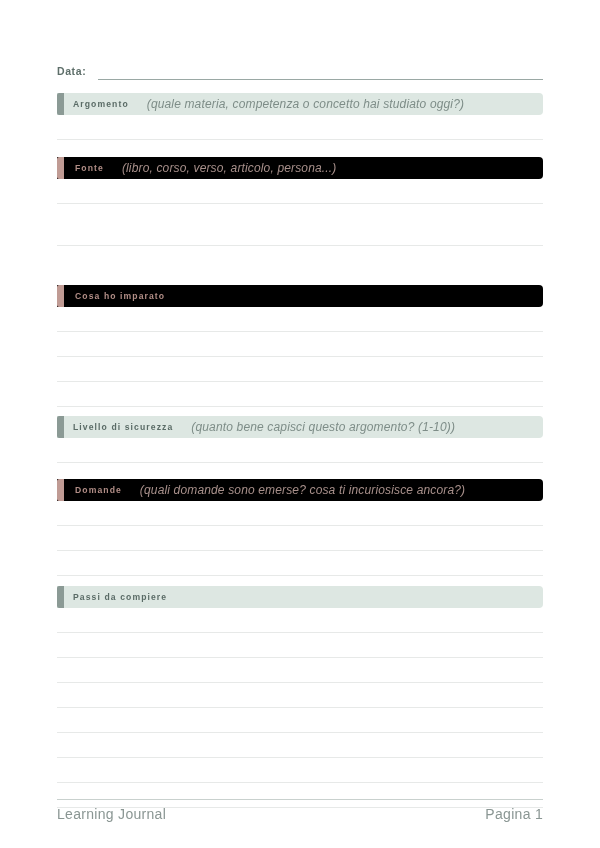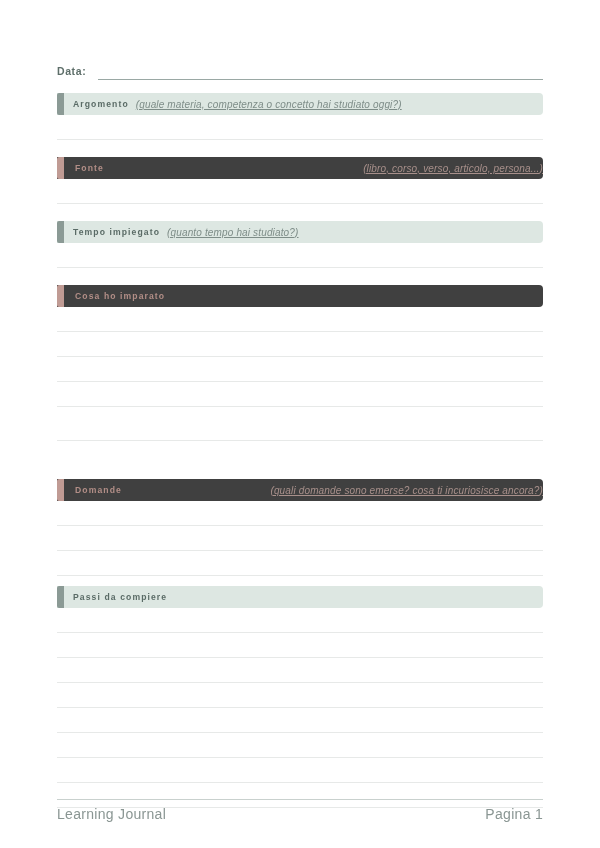--- a/index.html
+++ b/index.html
@@ -72,36 +72,35 @@
     width: 7px;
     border-radius: 2px 0 0 2px;
   }
   .bar-title {
     font-size: 8.6px;
     font-weight: bold;
     letter-spacing: 1.1px;
     white-space: nowrap;
   }
   .bar-hint {
-    font-size: 10px;
+    font-size: 12px;
     font-style: italic;
     letter-spacing: 0.15px;
-    margin-left: 7px;
-    white-space: nowrap;
-    text-decoration: underline;
+    margin-left: 18px;
+    white-space: nowrap;
   }
 
   
   .sec-green .bar { background: #dde7e2; padding-left: 16px; }
   .sec-green .accent { background: #8b9a95; }
   .sec-green .bar-title { color: #5a6b66; }
   .sec-green .bar-hint { color: #7e8d88; }
 
   
-  .sec-pink .bar { background: #404040; justify-content: space-between; }
+  .sec-pink .bar { background: #000000; }
   .sec-pink .accent { background: #c09b94; }
   .sec-pink .bar-title { color: #b28e87; }
   .sec-pink .bar-hint { color: #a8908b; }
 
   
   .lines {
     width: 100%;
   }
   .rule {
     height: 25px;
@@ -158,42 +157,42 @@
         <div class="bar">
           <span class="accent"></span>
           <span class="bar-title">Fonte</span>
           <span class="bar-hint">(libro, corso, verso, articolo, persona...)</span>
         </div>
         <div class="lines">
           <div class="rule"></div>
         </div>
       </div>
       <div class="section sec-green" style="top: 221px;">
-        <div class="bar">
-          <span class="accent"></span>
-          <span class="bar-title">Tempo impiegato</span>
-          <span class="bar-hint">(quanto tempo hai studiato?)</span>
-        </div>
         <div class="lines">
           <div class="rule"></div>
         </div>
       </div>
       <div class="section sec-pink" style="top: 285px;">
         <div class="bar">
           <span class="accent"></span>
           <span class="bar-title">Cosa ho imparato</span>
         </div>
         <div class="lines">
           <div class="rule"></div>
           <div class="rule"></div>
           <div class="rule"></div>
           <div class="rule"></div>
         </div>
       </div>
       <div class="section sec-green" style="top: 416px;">
+        <div class="bar">
+          <span class="accent"></span>
+          <span class="bar-title">Livello di sicurezza</span>
+          <span class="bar-hint">(quanto bene capisci questo argomento? (1-10))</span>
+        </div>
         <div class="lines">
           <div class="rule"></div>
         </div>
       </div>
       <div class="section sec-pink" style="top: 479px;">
         <div class="bar">
           <span class="accent"></span>
           <span class="bar-title">Domande</span>
           <span class="bar-hint">(quali domande sono emerse? cosa ti incuriosisce ancora?)</span>
         </div>

